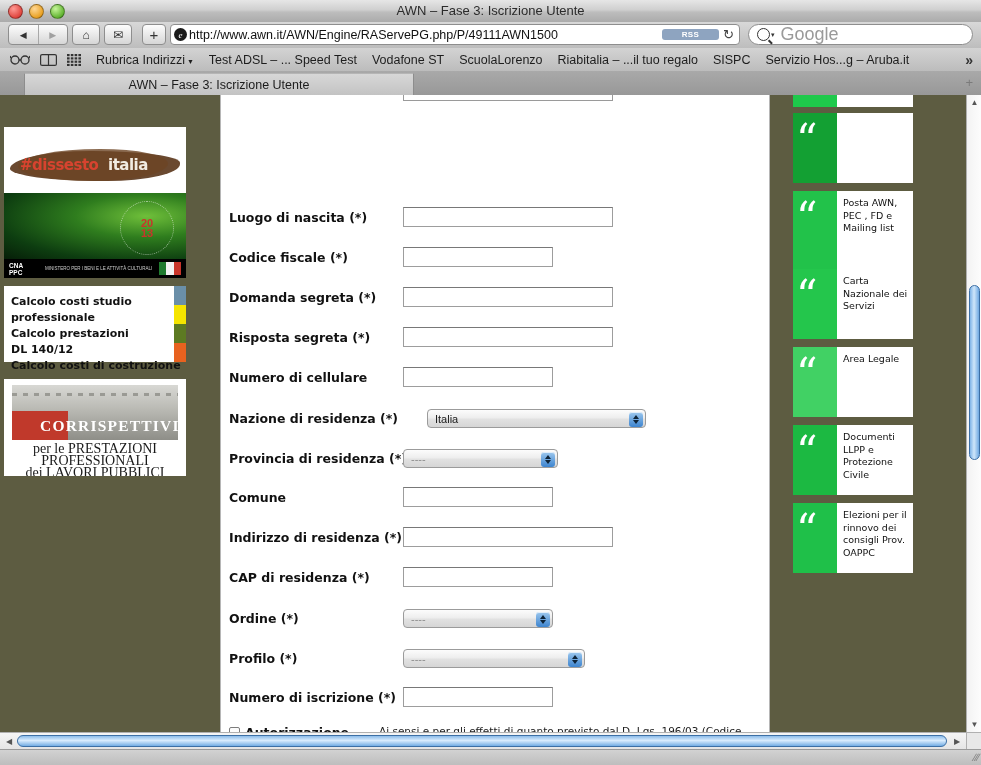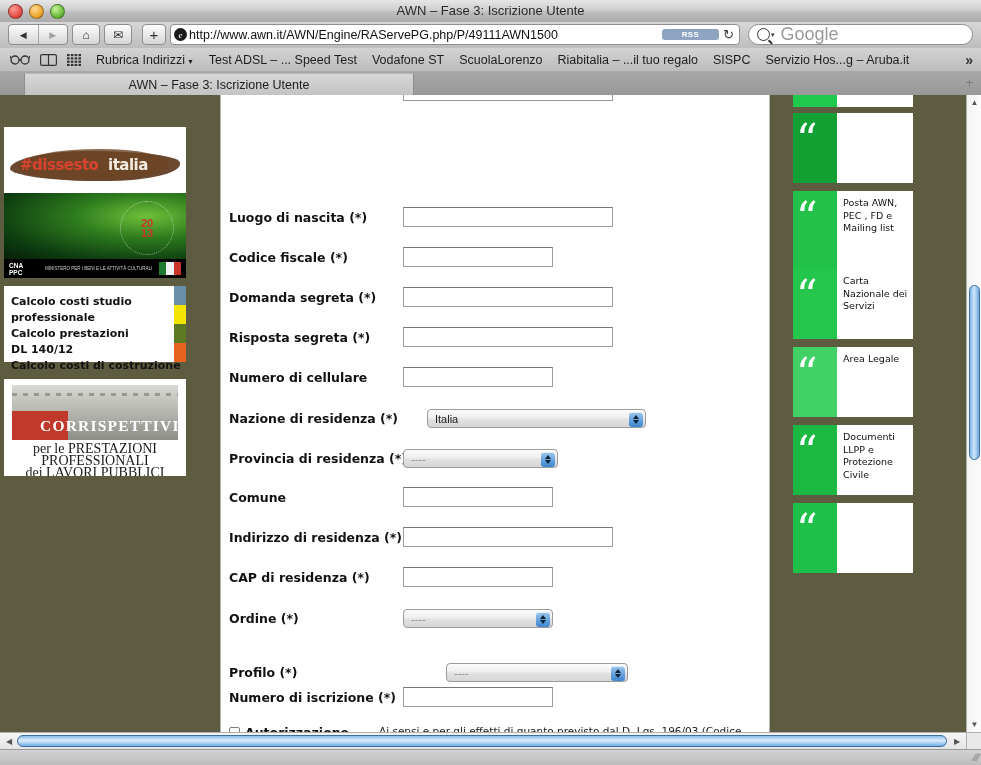--- a/index.html
+++ b/index.html
@@ -438,21 +438,21 @@
           <div class="frow" style="top: 514px;">
             <div class="flabel" style="width: 174px;">Ordine (*)</div>
             <div class="fsel dim" style="width: 150px;">
               <span>----</span>
               <div class="arrows">
                 <u class="up"></u>
                 <u class="dn"></u>
               </div>
             </div>
           </div>
-          <div class="frow" style="top: 568px; gap: 43px;">
+          <div class="frow" style="top: 554px;">
             <div class="flabel" style="width: 174px;">Profilo (*)</div>
             <div class="fsel dim" style="width: 182px;">
               <span>----</span>
               <div class="arrows">
                 <u class="up"></u>
                 <u class="dn"></u>
               </div>
             </div>
           </div>
           <div class="frow" style="top: 592px;">
@@ -493,20 +493,21 @@
           <div class="gbox" style="top: 252px; height: 70px;">
             <div class="g-ic" style="background: rgb(65, 209, 100);"></div>
             <div class="g-tx">Area Legale</div>
           </div>
           <div class="gbox" style="top: 330px; height: 70px;">
             <div class="g-ic" style="background: rgb(28, 185, 66);"></div>
             <div class="g-tx">Documenti LLPP e Protezione Civile</div>
           </div>
           <div class="gbox" style="top: 408px; height: 70px;">
             <div class="g-ic" style="background: rgb(31, 192, 73);"></div>
+            <div class="g-tx">Elezioni per il rinnovo dei consigli Prov. OAPPC</div>
           </div>
         </div>
     </div>
   </div>
 
   <div class="vscroll">
     <div class="arr top">▲</div>
     <div class="vthumb"></div>
     <div class="arr bot">▼</div>
   </div>

